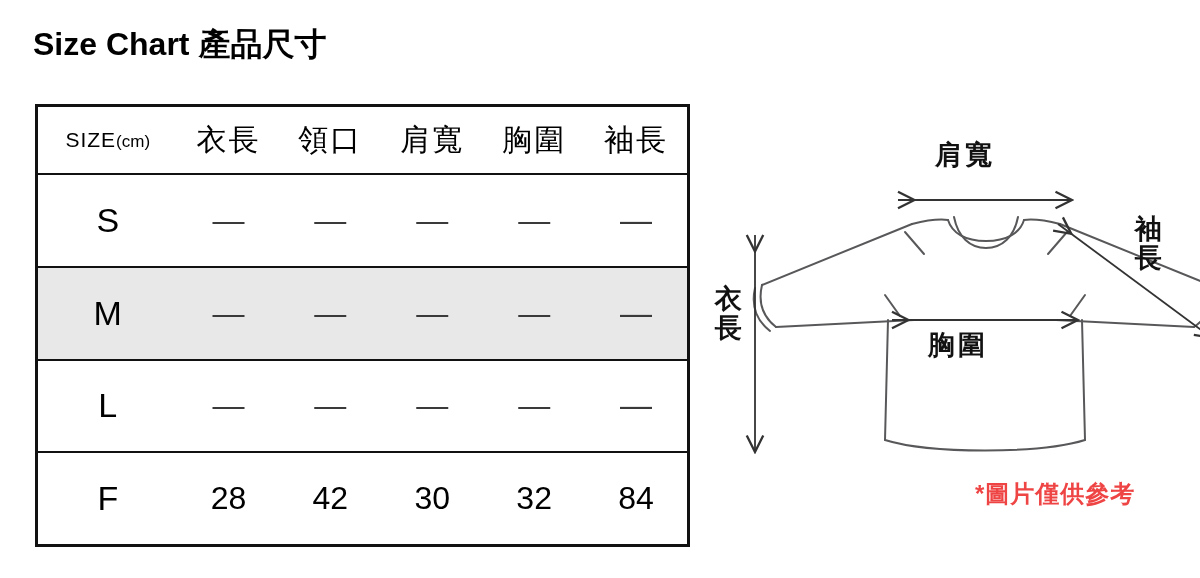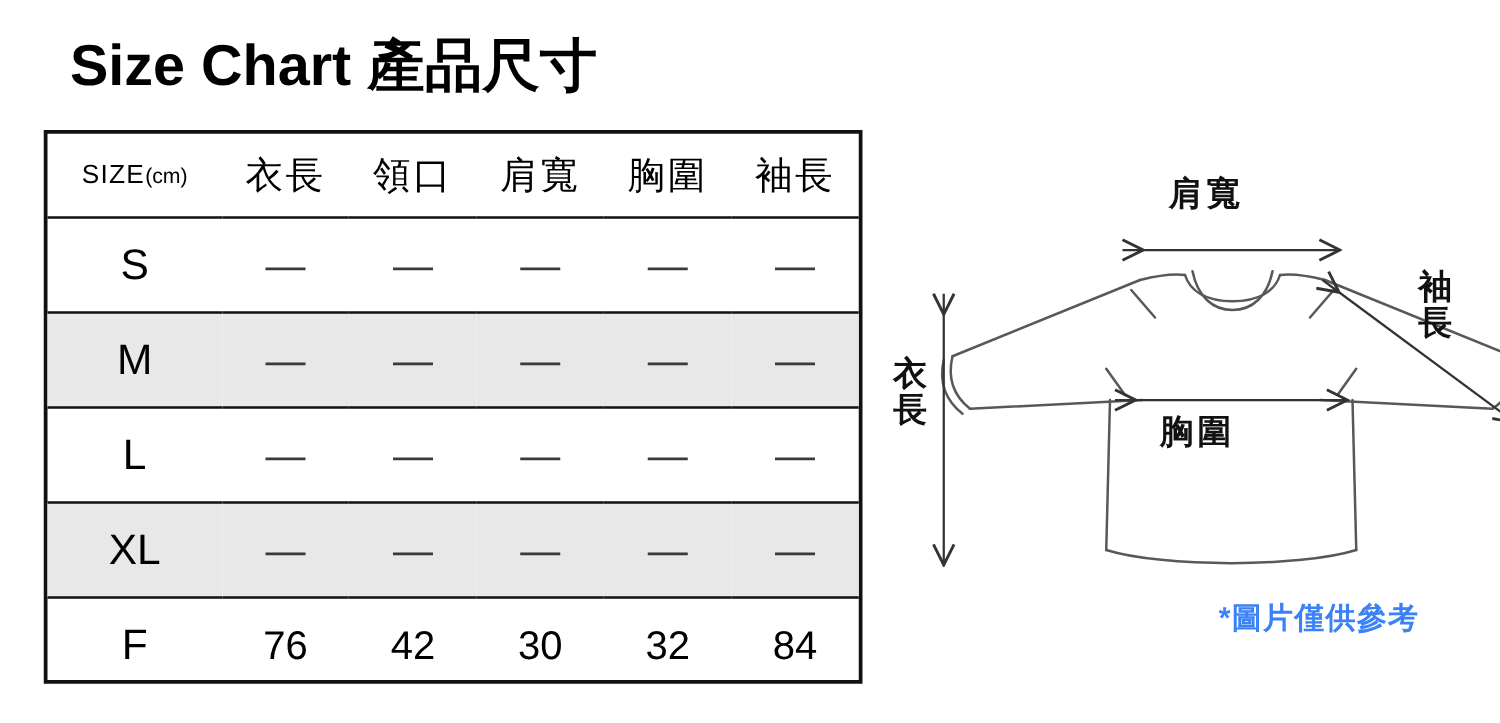--- a/index.html
+++ b/index.html
@@ -14,26 +14,25 @@
     font-family: "Liberation Sans", "DejaVu Sans", sans-serif;
     color: #000000;
     overflow: hidden;
   }
 
   
   #page-title {
     position: absolute;
     left: 33px;
     top: 27px;
-    font-size: 46px;
+    font-size: 32px;
     font-weight: bold;
     letter-spacing: 0px;
     white-space: nowrap;
     line-height: 1.1;
-    margin-left: 23px;
   }
 
   
   #size-table-wrap {
     position: absolute;
     left: 35px;
     top: 104px;
     width: 655px;
     height: 443px;
     border: 3px solid #111111;
@@ -168,31 +167,23 @@
         <td class="dash-cell" style="background: rgb(232, 232, 232);">—</td>
       </tr>
       <tr class="data-row">
         <td class="size-label">L</td>
         <td class="dash-cell">—</td>
         <td class="dash-cell">—</td>
         <td class="dash-cell">—</td>
         <td class="dash-cell">—</td>
         <td class="dash-cell">—</td>
       </tr>
-      <tr class="data-row shaded">
-        <td class="size-label" style="background: rgb(232, 232, 232);">XL</td>
-        <td class="dash-cell" style="background: rgb(232, 232, 232);">—</td>
-        <td class="dash-cell" style="background: rgb(232, 232, 232);">—</td>
-        <td class="dash-cell" style="background: rgb(232, 232, 232);">—</td>
-        <td class="dash-cell" style="background: rgb(232, 232, 232);">—</td>
-        <td class="dash-cell" style="background: rgb(232, 232, 232);">—</td>
-      </tr>
       <tr class="data-row last-row">
         <td class="size-label">F</td>
-        <td>76</td>
+        <td>28</td>
         <td>42</td>
         <td>30</td>
         <td>32</td>
         <td>84</td>
       </tr>
     </tbody>
   </table>
 </div>
 
 <div id="diagram">
@@ -268,13 +259,13 @@
 
   <div class="dim-label" id="label-shoulder">肩寬</div>
 
   <div class="dim-label vertical" id="label-sleeve">袖長</div>
 
   <div class="dim-label vertical" id="label-length">衣長</div>
 
   <div class="dim-label" id="label-chest">胸圍</div>
 </div>
 
-<div id="footnote" style="color: #3b82f6;">*圖片僅供參考</div>
+<div id="footnote" style="color: #ef4444;">*圖片僅供參考</div>
 
 </body></html>

